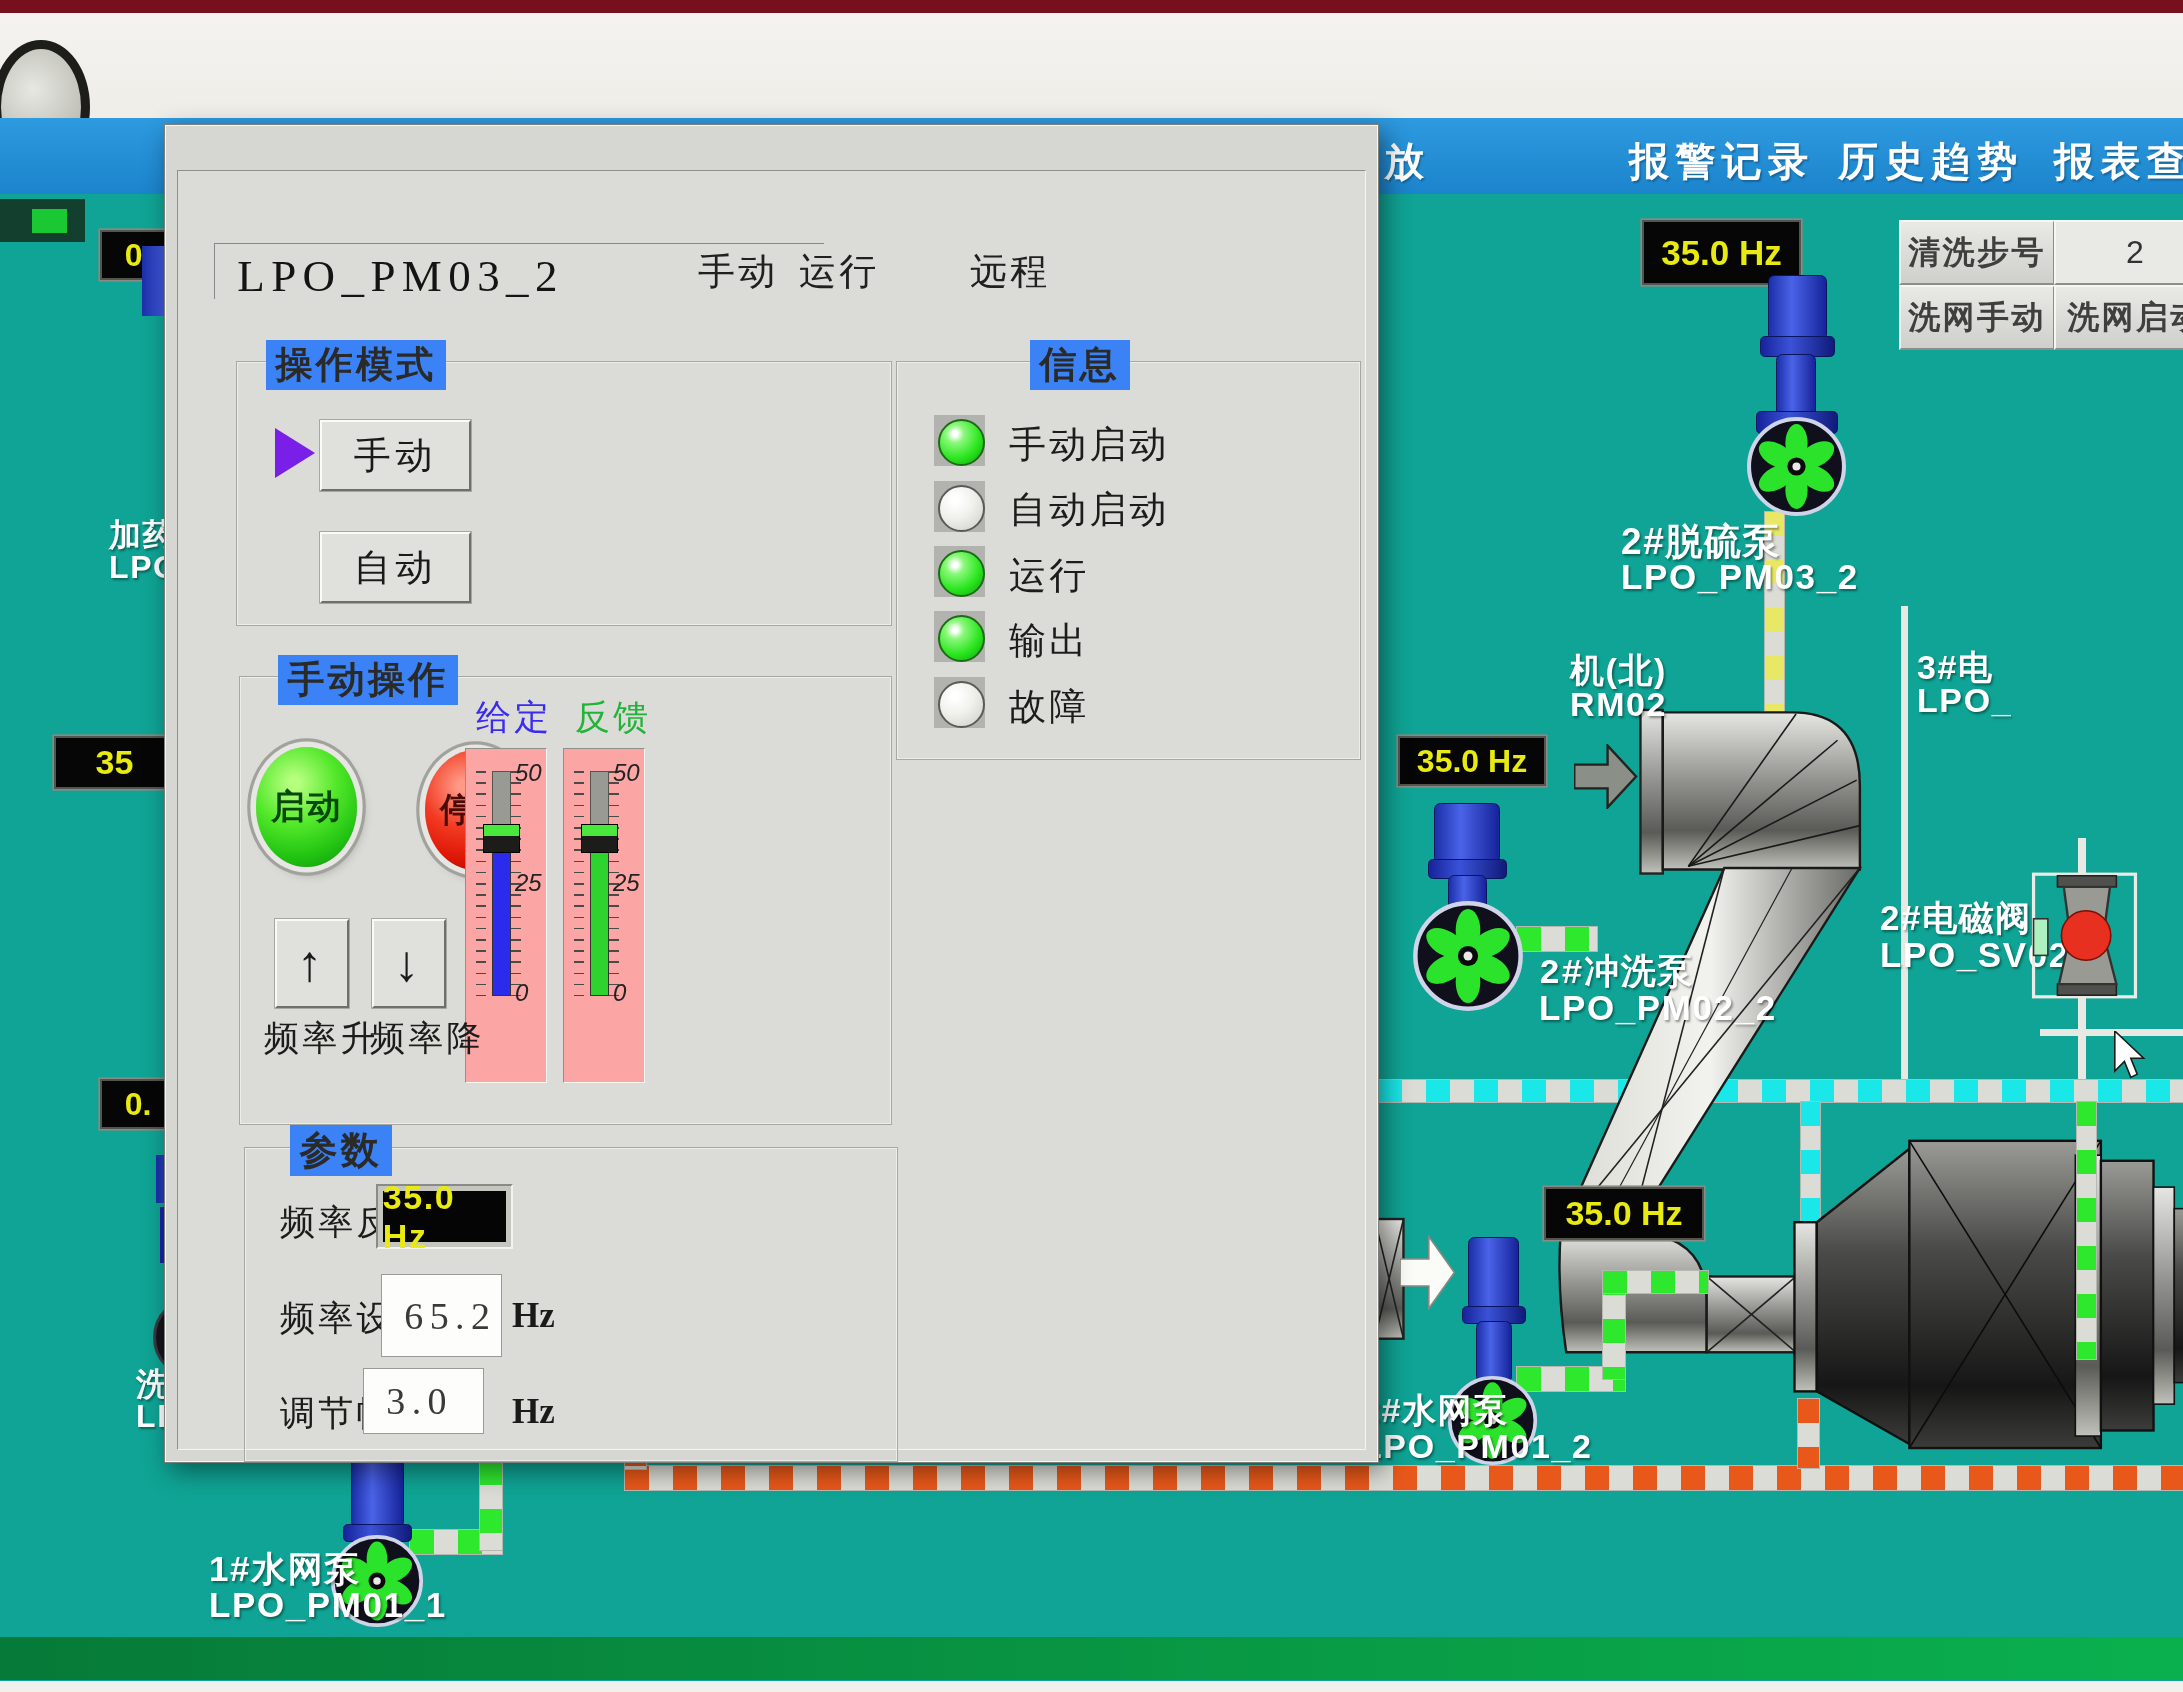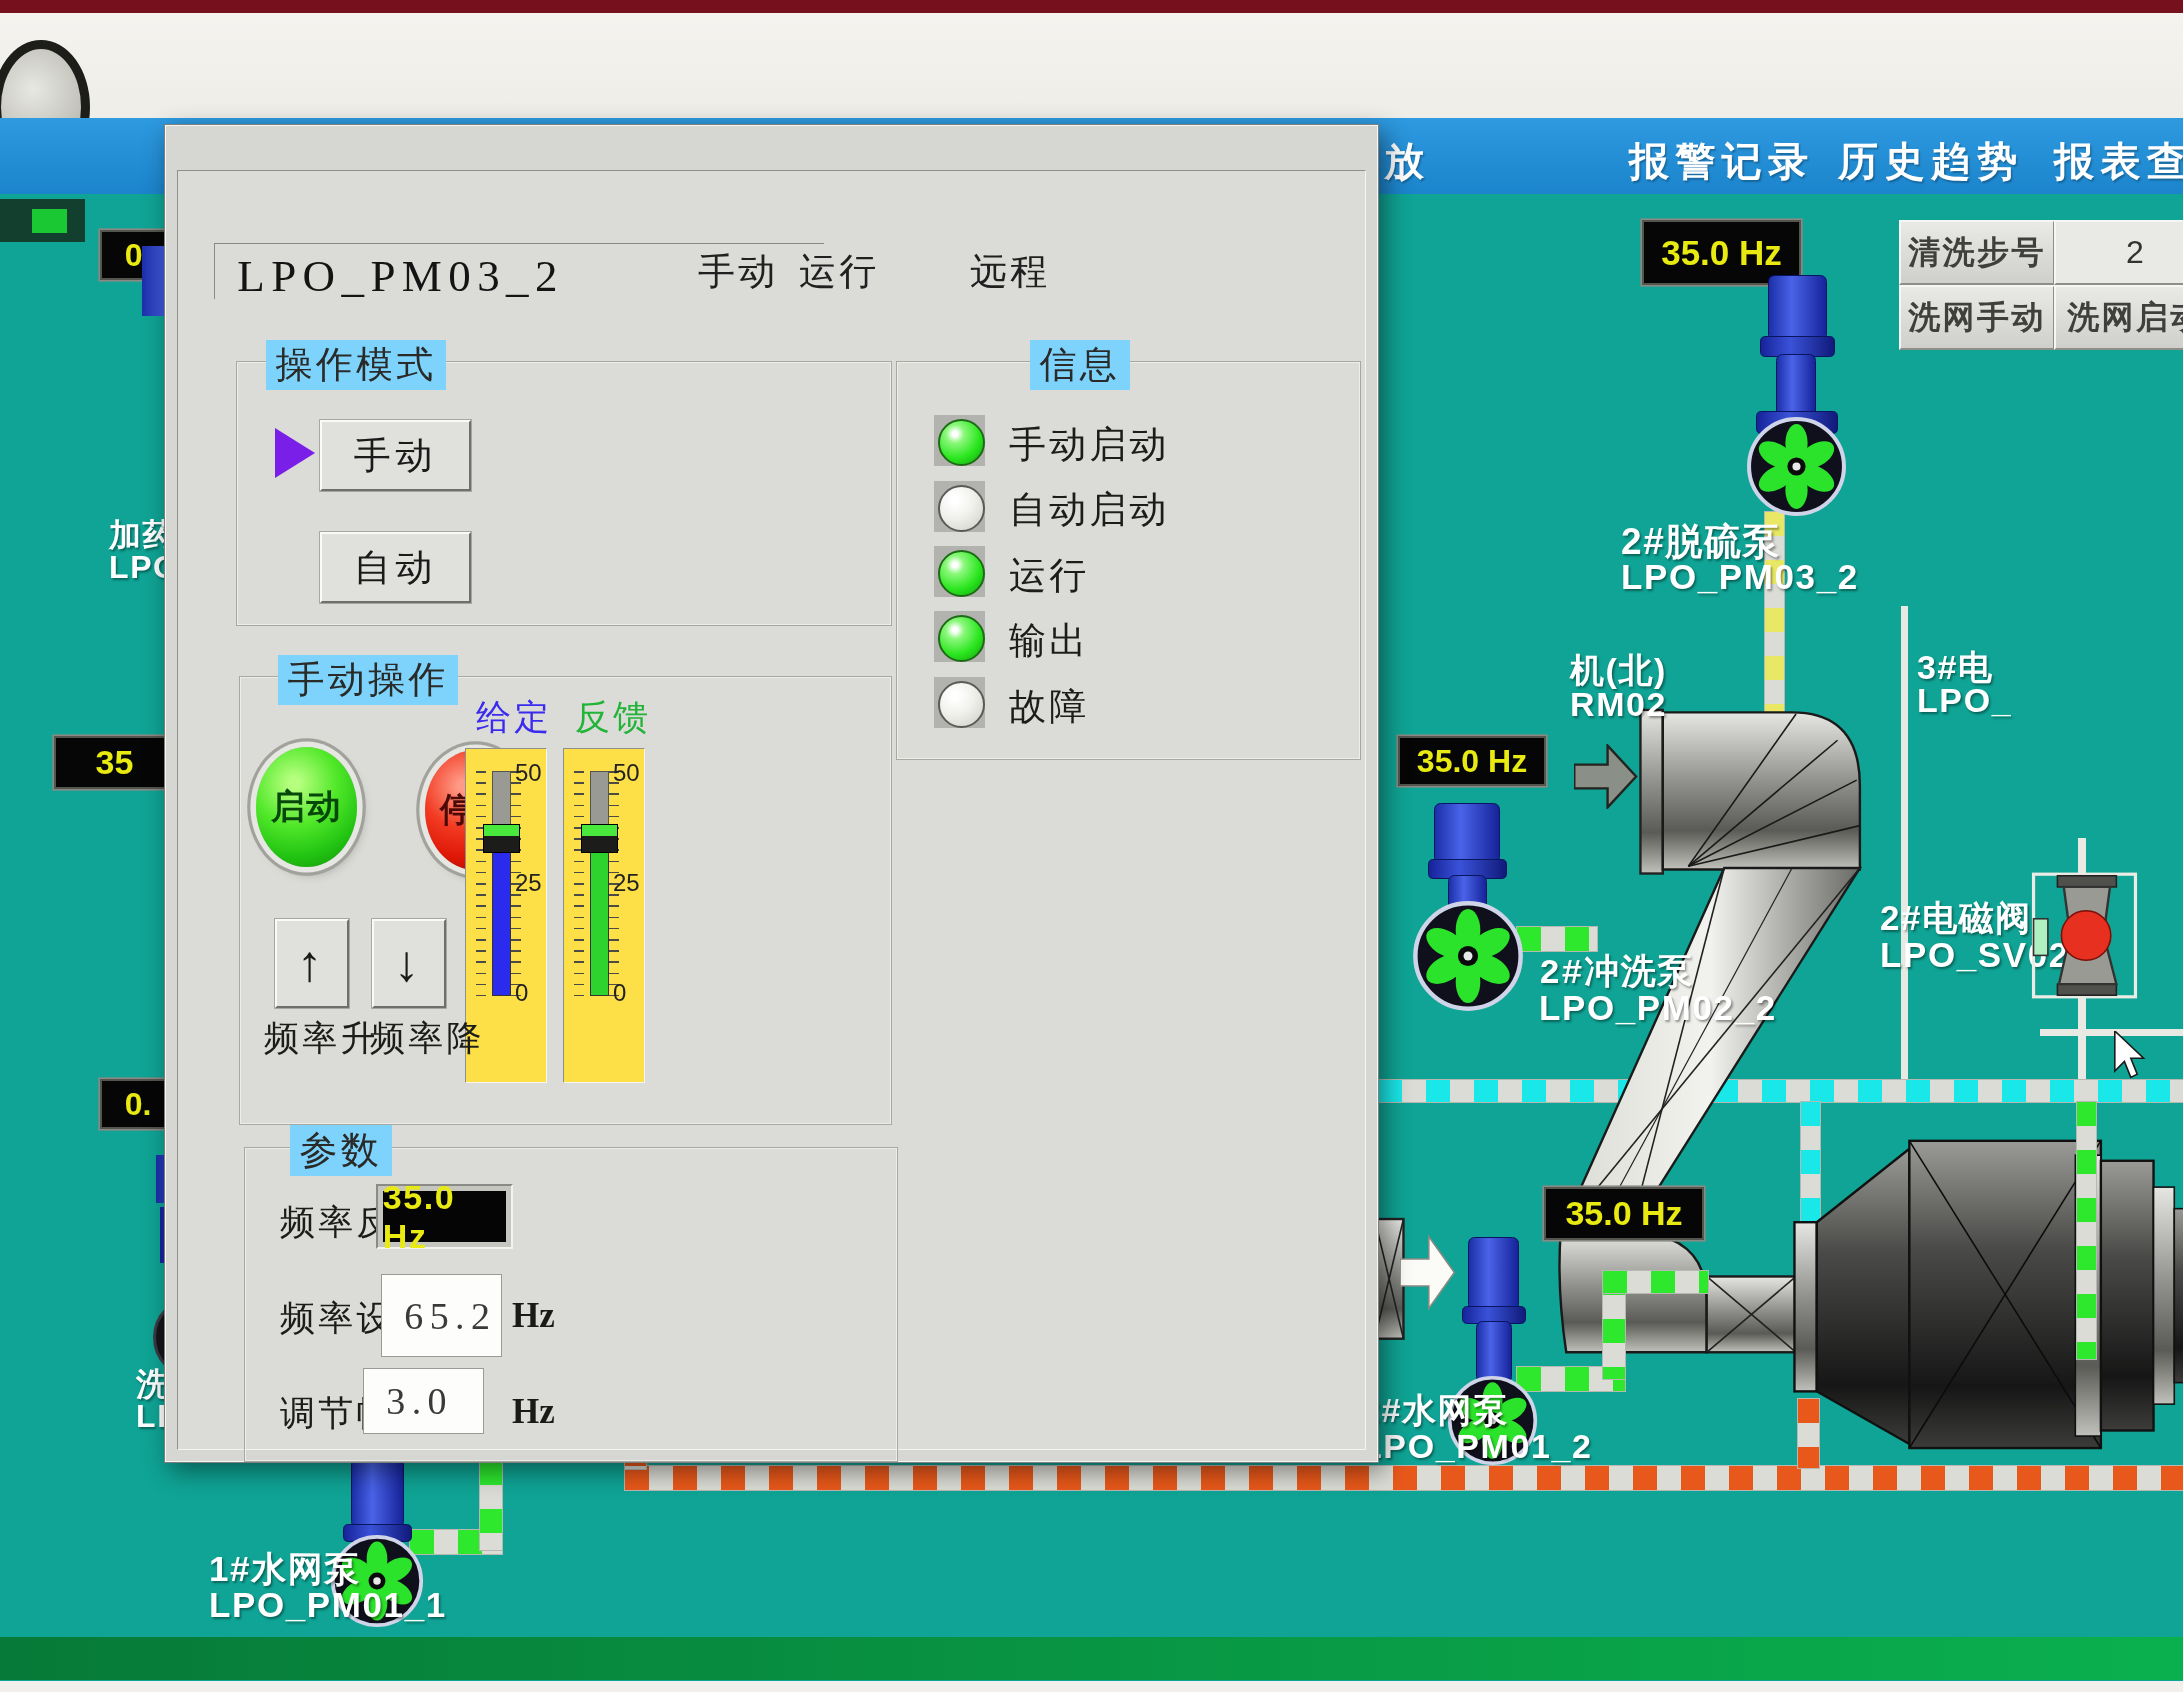--- a/index.html
+++ b/index.html
@@ -40,37 +40,37 @@
             border-bottom:0.8px solid #b0b0aa;}
   .titlebar .ttext{position:absolute;left:16px;top:6.4px;font-size:21.5px;color:#5a5a56;letter-spacing:1.6px;}
   .closebtn{position:absolute;right:11.2px;top:4.8px;width:35px;height:27px;background:#e4e4e0;border:1.6px solid #9a9a96;
             color:#6a6a66;font-size:19px;display:flex;align-items:center;justify-content:center;}
   .dcontent{position:absolute;left:12px;top:45px;width:1187px;height:1278px;background:#dbdbd7;
             border-top:1.6px solid #8f8f8b;border-left:1.6px solid #8f8f8b;border-right:1.6px solid #f4f4f0;border-bottom:1.6px solid #f4f4f0;}
   .tagfield{position:absolute;left:36px;top:72px;width:610px;height:56px;border-top:1.6px solid #88888a;border-left:1.6px solid #88888a;
             font-family:"Liberation Serif",serif;font-size:45px;color:#141414;letter-spacing:6.4px;padding:6.4px 0 0 22.3px;box-sizing:border-box;}
   .hstat{position:absolute;top:76px;font-size:37px;color:#202020;letter-spacing:3.2px;}
   .gbox{position:absolute;border:1.6px solid #a8a8a2;box-shadow:0.8px 0.8px 0 #f2f2ee inset,-0.8px -0.8px 0 #f2f2ee inset;}
-  .glabel{position:absolute;font-size:37px;color:#2a2a28;background:#7dd3fc;padding:0 9.6px;letter-spacing:3.2px;white-space:nowrap;}
+  .glabel{position:absolute;font-size:37px;color:#2a2a28;background:#3b82f6;padding:0 9.6px;letter-spacing:3.2px;white-space:nowrap;font-weight:bold;}
   .btn3d{position:absolute;background:#e0e0dc;border-top:2.4px solid #fafaf6;border-left:2.4px solid #fafaf6;
          border-right:2.4px solid #6f6f6b;border-bottom:2.4px solid #6f6f6b;box-shadow:0 0 0 0.8px #9a9a96;
          display:flex;align-items:center;justify-content:center;font-size:37px;color:#1a1a1a;letter-spacing:4.8px;}
   .tri{position:absolute;width:0;height:0;border-top:25.5px solid transparent;border-bottom:25.5px solid transparent;border-left:40px solid #7a1fe8;}
   .ledrow .ledsq{position:absolute;width:51px;height:51px;background:#b2b2ae;}
   .led{position:absolute;left:4px;top:4px;width:43px;height:43px;border-radius:50%;border:2.4px solid #5a5a56;
        background:radial-gradient(circle at 35% 30%,#ffffff 8%,#f0f0ec 45%,#cdcdc7);}
   .led.on{background:radial-gradient(circle at 35% 30%,#ffffff 6%,#8cf87c 22%,#2ae61e 60%,#0f9e0c);border-color:#1d6b16;}
   .ledlabel{position:absolute;font-size:37px;color:#1c1c1a;letter-spacing:3.2px;white-space:nowrap;}
   .rbtn{position:absolute;border-radius:50%;display:flex;align-items:center;justify-content:center;
         font-size:34px;font-weight:bold;letter-spacing:1.6px;
         box-shadow:0 0 0 5.6px #e6e6e2,0 0 0 8.8px #a2a29c,4px 5.6px 11.2px rgba(0,0,0,.35);}
   .rbtn.green{background:radial-gradient(circle at 38% 30%,#b6ff7e 5%,#52e82a 40%,#22c412 70%,#0f8c08);color:#06470a;}
   .rbtn.red{background:radial-gradient(circle at 38% 30%,#ff9a86 5%,#f23a22 40%,#dd1505 70%,#8c0a02);color:#4a0a06;}
-  .sliderp{position:absolute;width:80px;height:333px;background:#fde047;border-top:1.6px solid #8f8f8b;border-left:1.6px solid #8f8f8b;
-           border-right:1.6px solid #f6f6f2;border-bottom:1.6px solid #f6f6f2;}
+  .sliderp{position:absolute;width:80px;height:333px;background:#fca5a5;border-top:1.6px solid #8f8f8b;border-left:1.6px solid #8f8f8b;
+           border-right:1.6px solid #f6f6f2;border-bottom:1.6px solid #f6f6f2;font-style:italic;}
   .groove{position:absolute;left:25.5px;top:21.5px;width:17.6px;height:223px;background:#9a9a94;border:0.8px solid #55554f;}
   .sfill{position:absolute;left:25.5px;width:17.6px;border:0.8px solid #333;}
   .sthumb{position:absolute;left:17px;width:35px;height:27px;border:1.6px solid #000;
           background:linear-gradient(180deg,#49e83c 0 42%,#1c1c1a 42%);}
   .ticks{position:absolute;top:21.5px;width:10.4px;height:225px;background:repeating-linear-gradient(180deg,#4a4a46 0 1.6px,transparent 1.6px 11.2px);}
   .snum{position:absolute;left:49px;width:27px;font-size:24px;color:#222;}
   .freqlbl{position:absolute;font-size:35px;color:#1c1c1a;letter-spacing:3.2px;}
   .ledbox{position:absolute;background:#c6c6c0;border-top:2.4px solid #8a8a86;border-left:2.4px solid #8a8a86;
           border-right:2.4px solid #f2f2ee;border-bottom:2.4px solid #f2f2ee;padding:4.8px;}
   .ledbox .inner{background:#050505;width:100%;height:100%;display:flex;align-items:center;justify-content:center;

